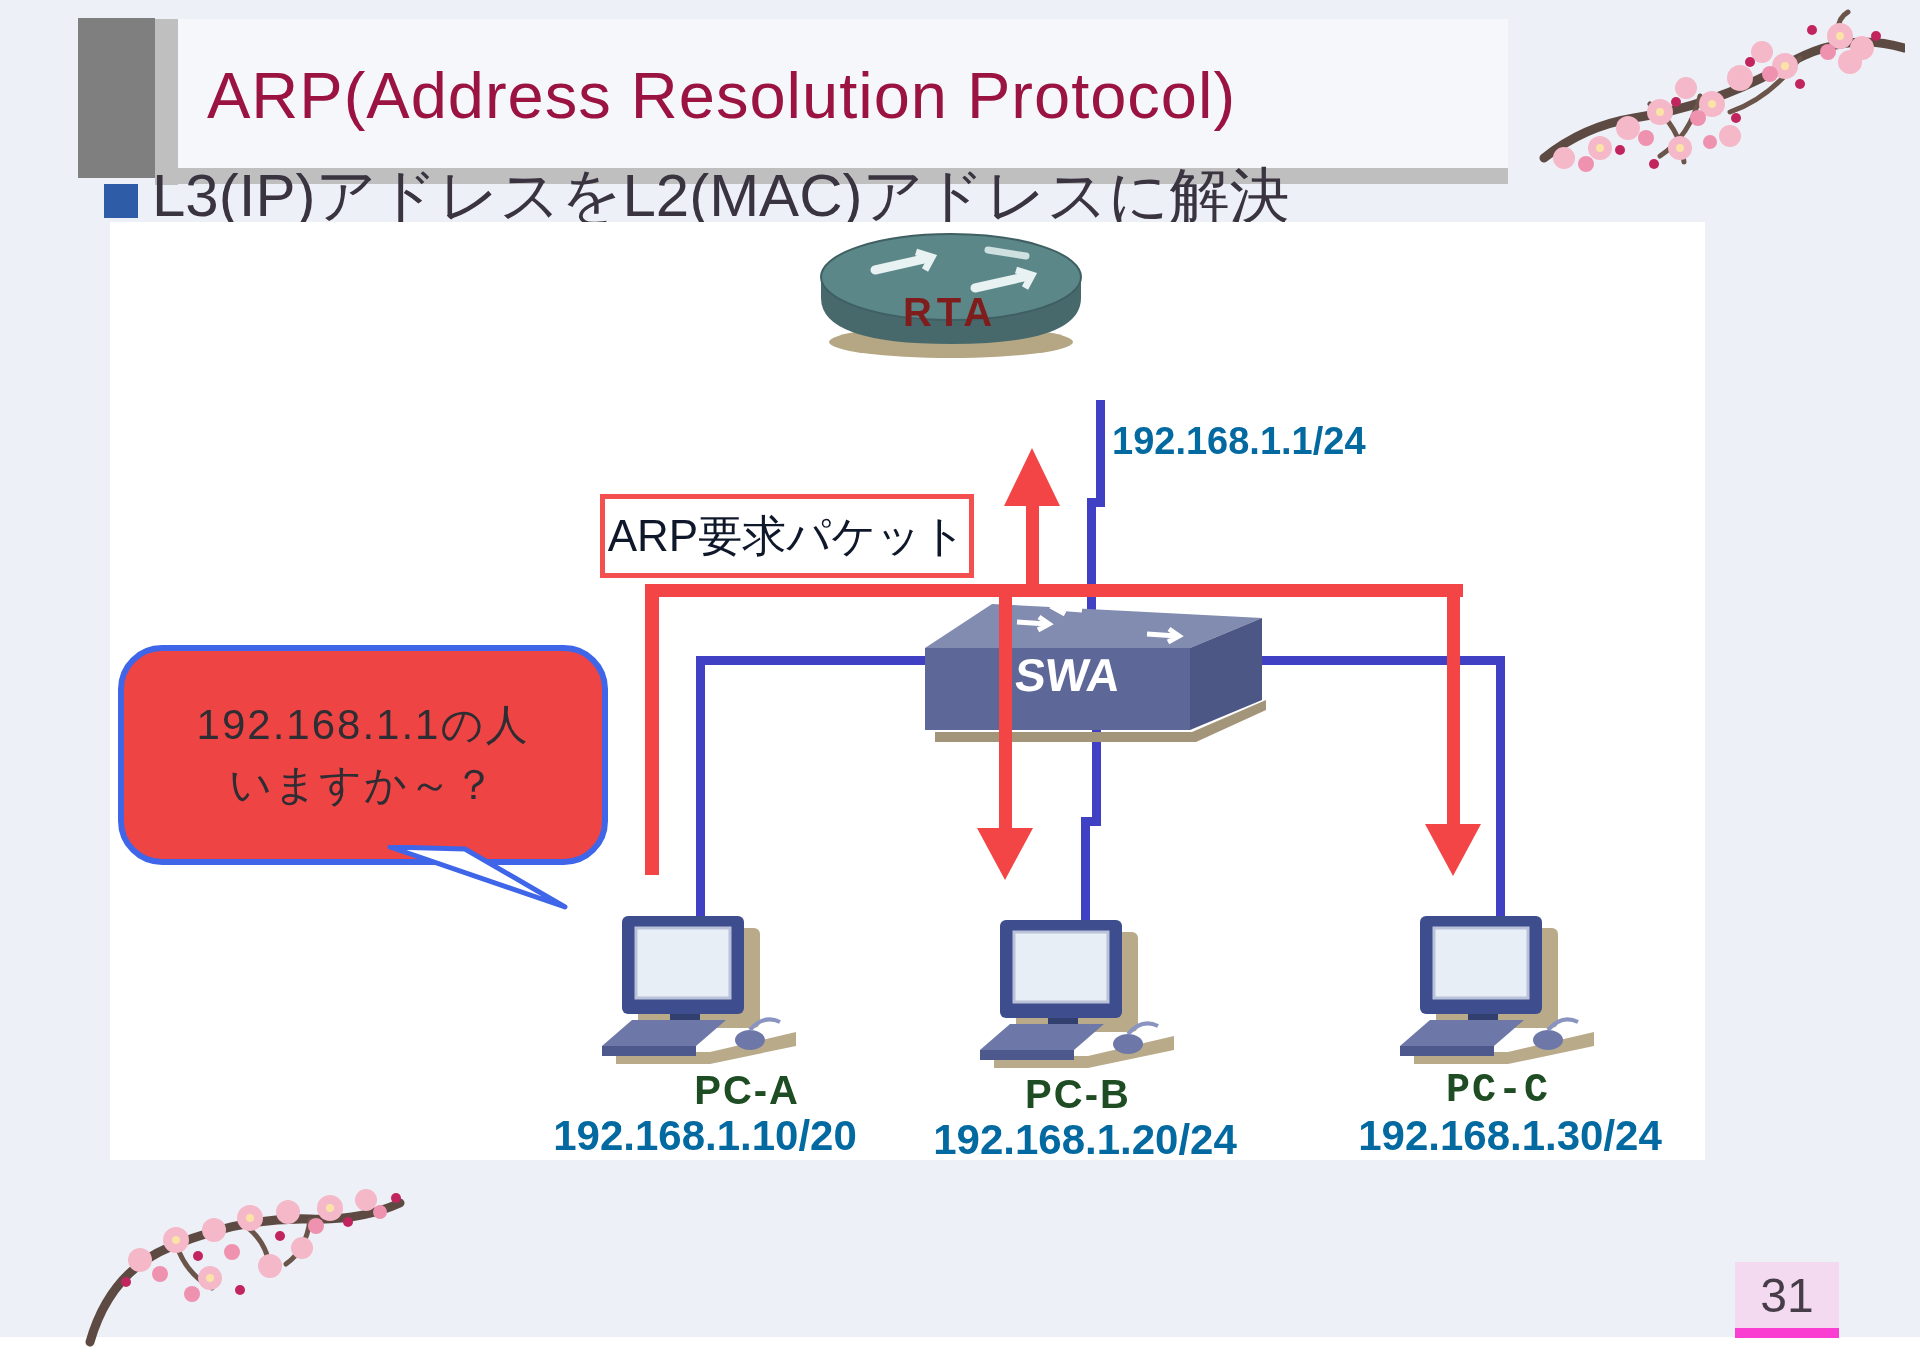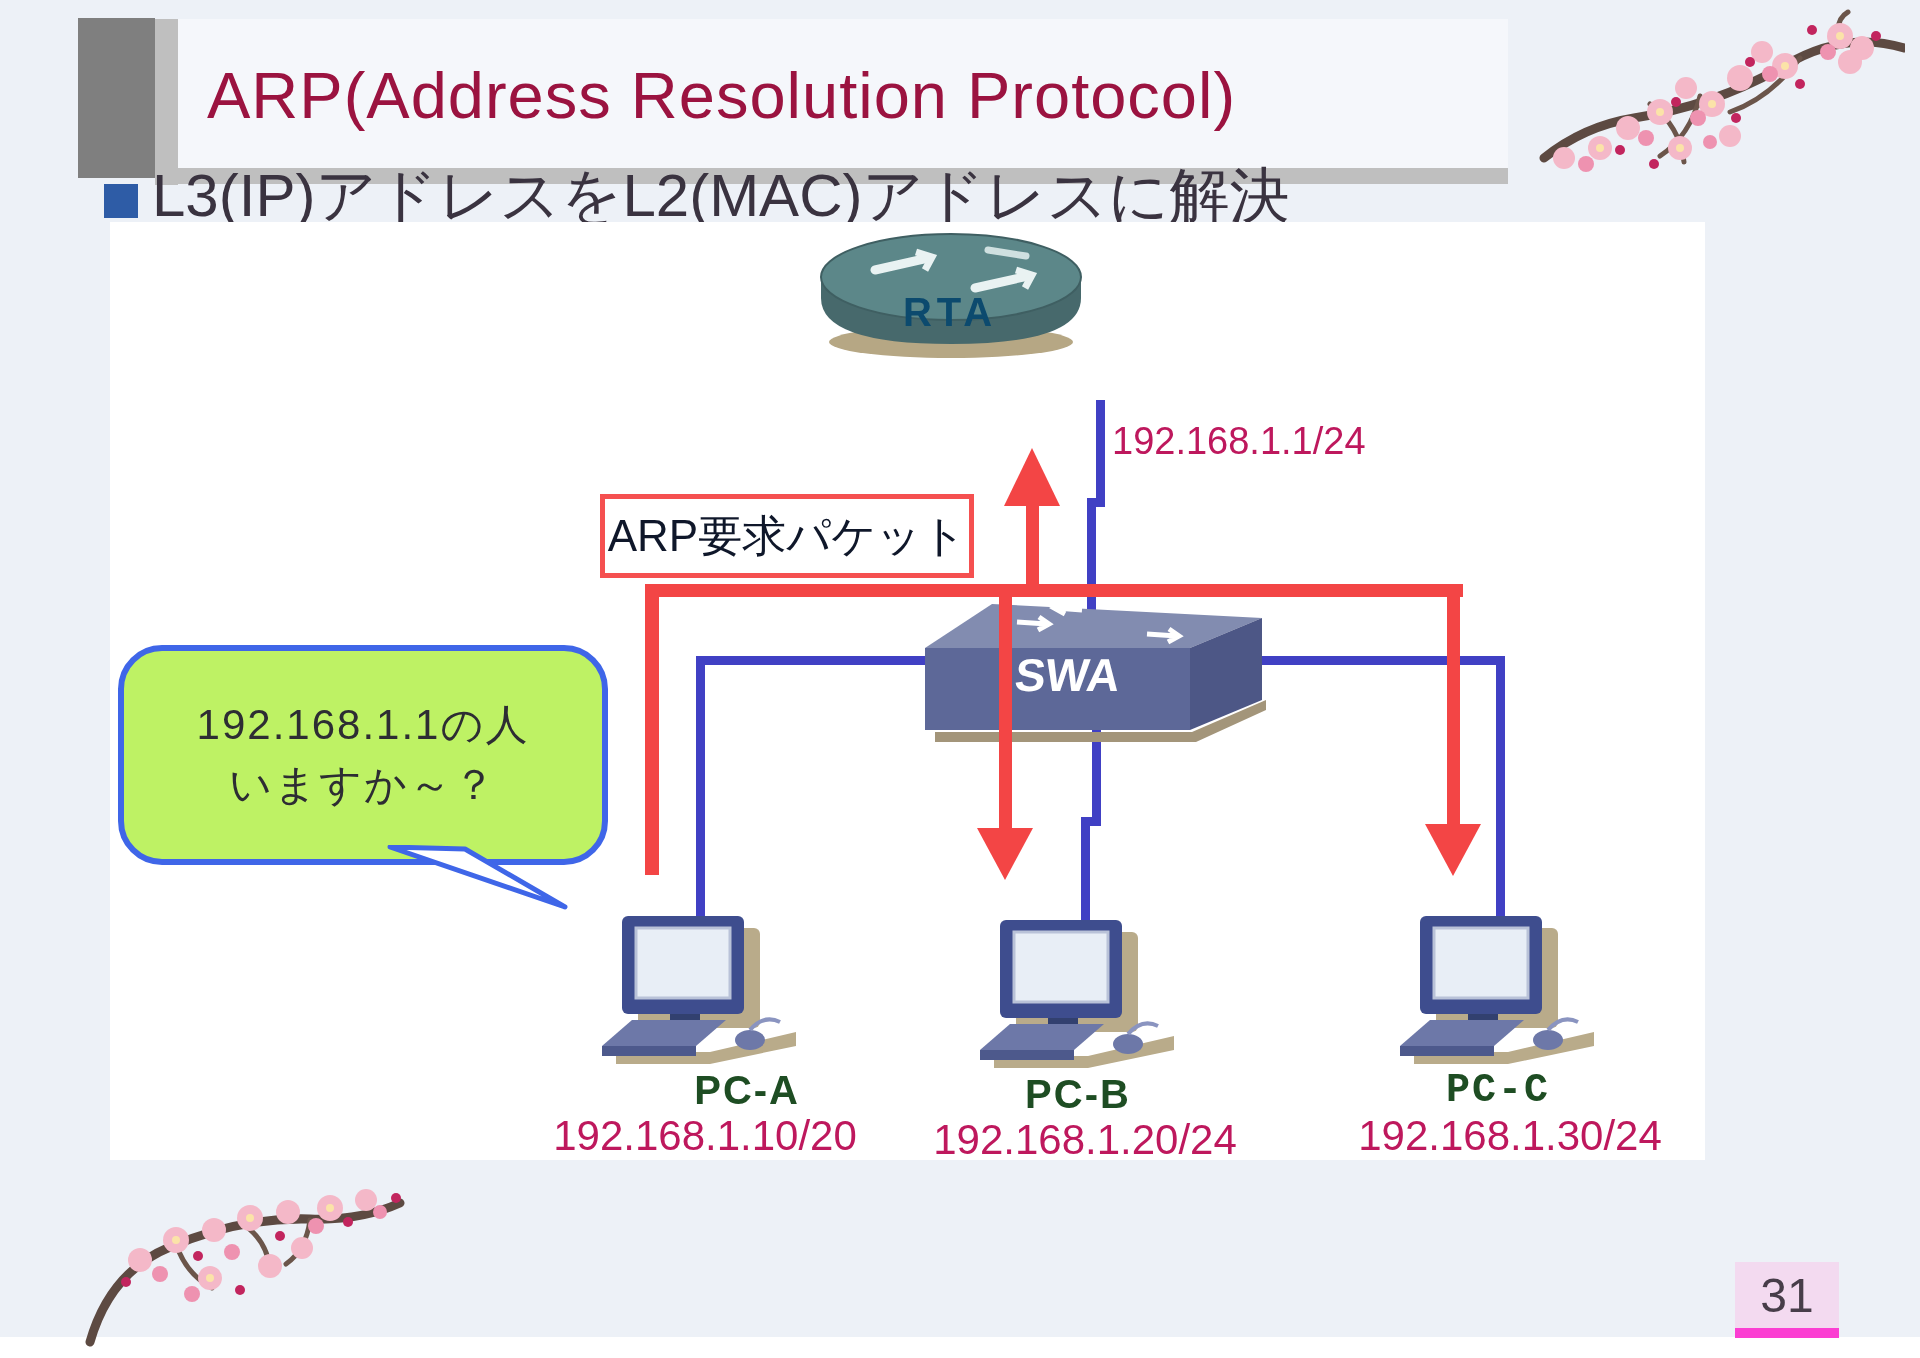--- a/index.html
+++ b/index.html
@@ -27,30 +27,30 @@
   
   .red{background:#f34545;z-index:4;}
   .arrowhead{width:0;height:0;z-index:4;}
   .ah-up{border-left:28px solid transparent;border-right:28px solid transparent;border-bottom:58px solid #f34545;}
   .ah-down{border-left:28px solid transparent;border-right:28px solid transparent;border-top:52px solid #f34545;}
   
   .arp-box{left:600px;top:494px;width:364px;height:74px;background:#fff;border:5px solid #f55050;
     z-index:5;display:flex;align-items:center;justify-content:center;
     font-size:44px;color:#0f172a;white-space:nowrap;}
   
-  .bubble{left:118px;top:645px;width:478px;height:208px;background:#bef264;border:6px solid #3f66e8;
+  .bubble{left:118px;top:645px;width:478px;height:208px;background:#ef4444;border:6px solid #3f66e8;
     border-radius:44px;z-index:5;display:flex;flex-direction:column;align-items:center;justify-content:center;}
   .bubble div{font-size:42px;line-height:60px;color:#2d2d33;letter-spacing:2px;white-space:nowrap;}
   .bubble-tail{left:330px;top:845px;z-index:5;}
   
   .node-label{z-index:6;text-align:center;font-weight:bold;white-space:nowrap;}
-  .router-label{left:865px;top:290px;width:170px;font-size:40px;color:#0c4a6e;letter-spacing:5px;}
+  .router-label{left:865px;top:290px;width:170px;font-size:40px;color:#7f1d1d;letter-spacing:5px;}
   .switch-label{left:985px;top:648px;width:165px;font-size:46px;color:#ffffff;transform:skewX(-6deg);}
   .pc-name{font-size:40px;color:#1e4d23;letter-spacing:2px;width:200px;}
-  .ip-label{font-size:42px;font-weight:normal;color:#be185d;z-index:6;white-space:nowrap;}
+  .ip-label{font-size:42px;font-weight:bold;color:#0369a1;z-index:6;white-space:nowrap;}
   .ip-center{width:400px;text-align:center;}
   .icon-wrap{z-index:3;}
   
   .page-badge{left:1735px;top:1262px;width:104px;height:66px;background:#f3daf0;
     border-bottom:10px solid #fb3ed2;display:flex;align-items:center;justify-content:center;
     font-size:48px;color:#473d49;z-index:7;}
   .bottom-strip{left:0;top:1337px;width:1920px;height:21px;background:#ffffff;}
   .deco{z-index:2;}
 </style>
 </head>

